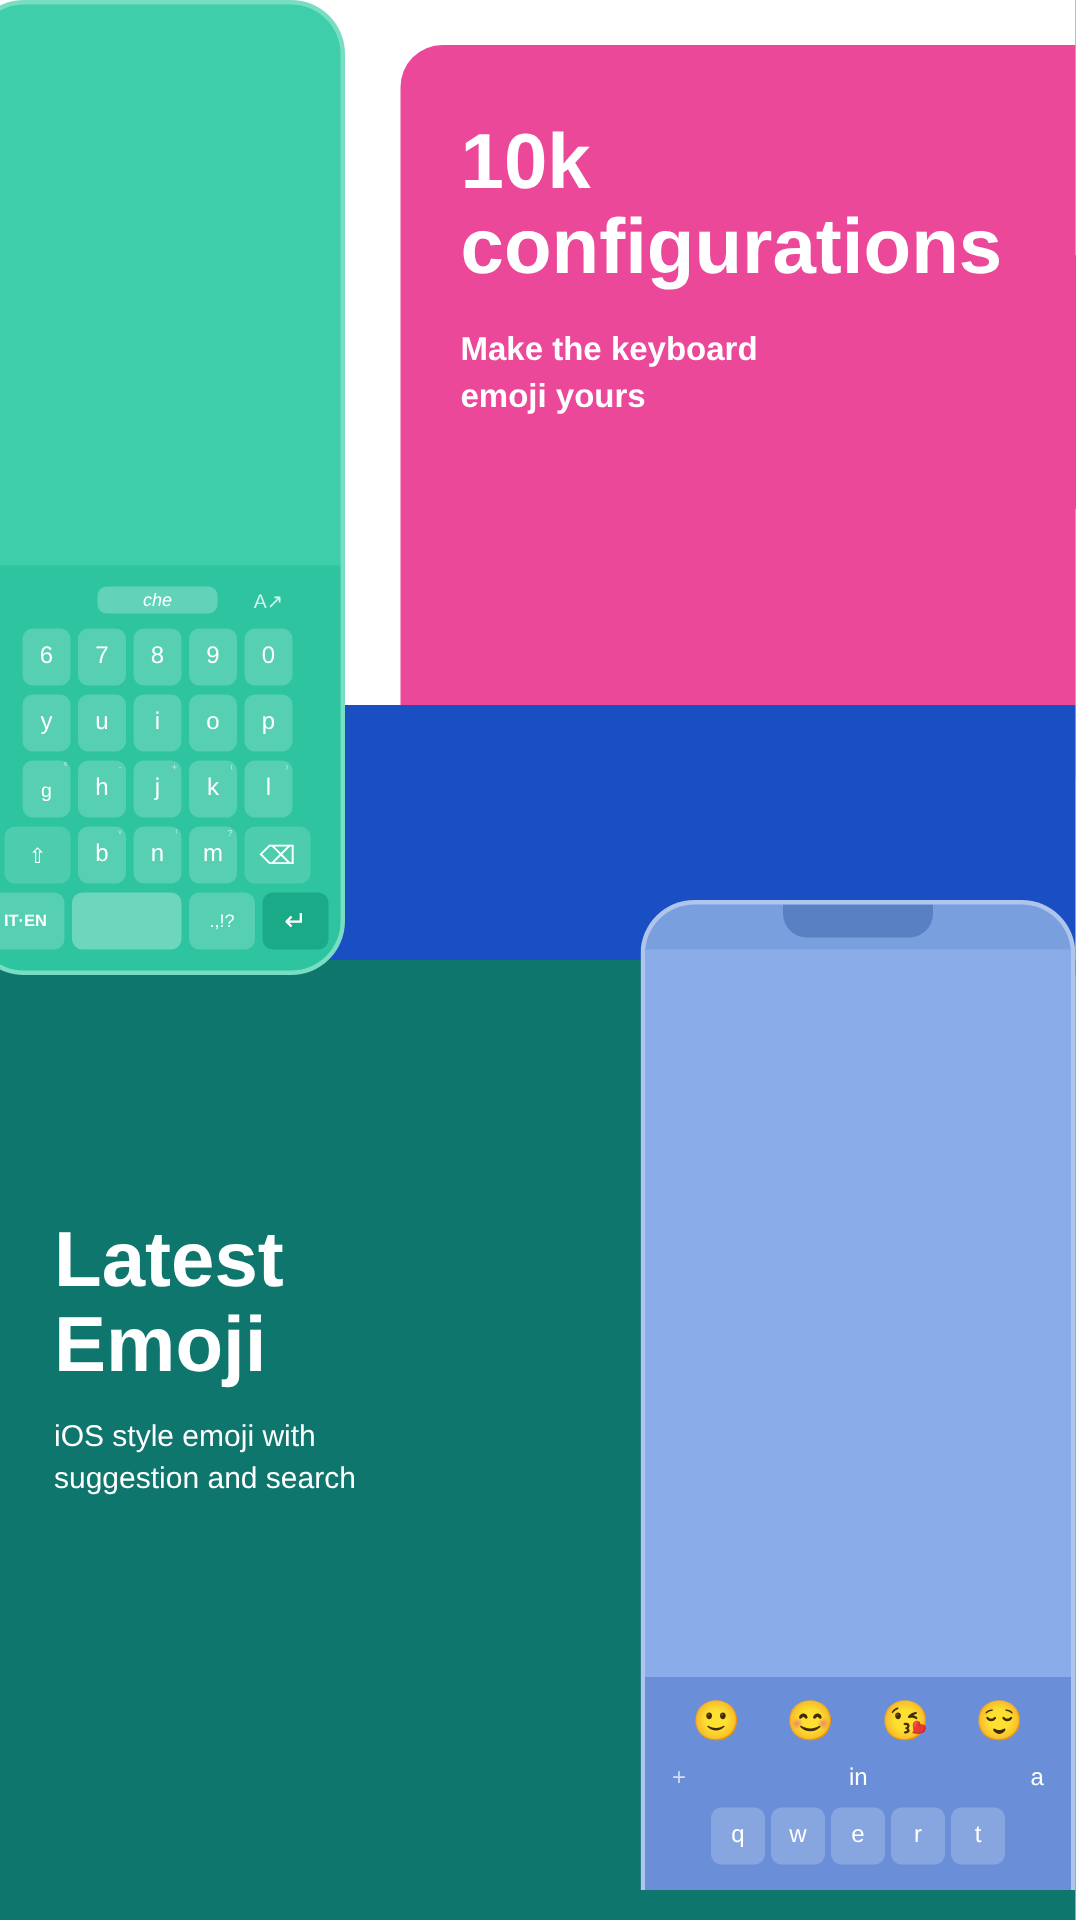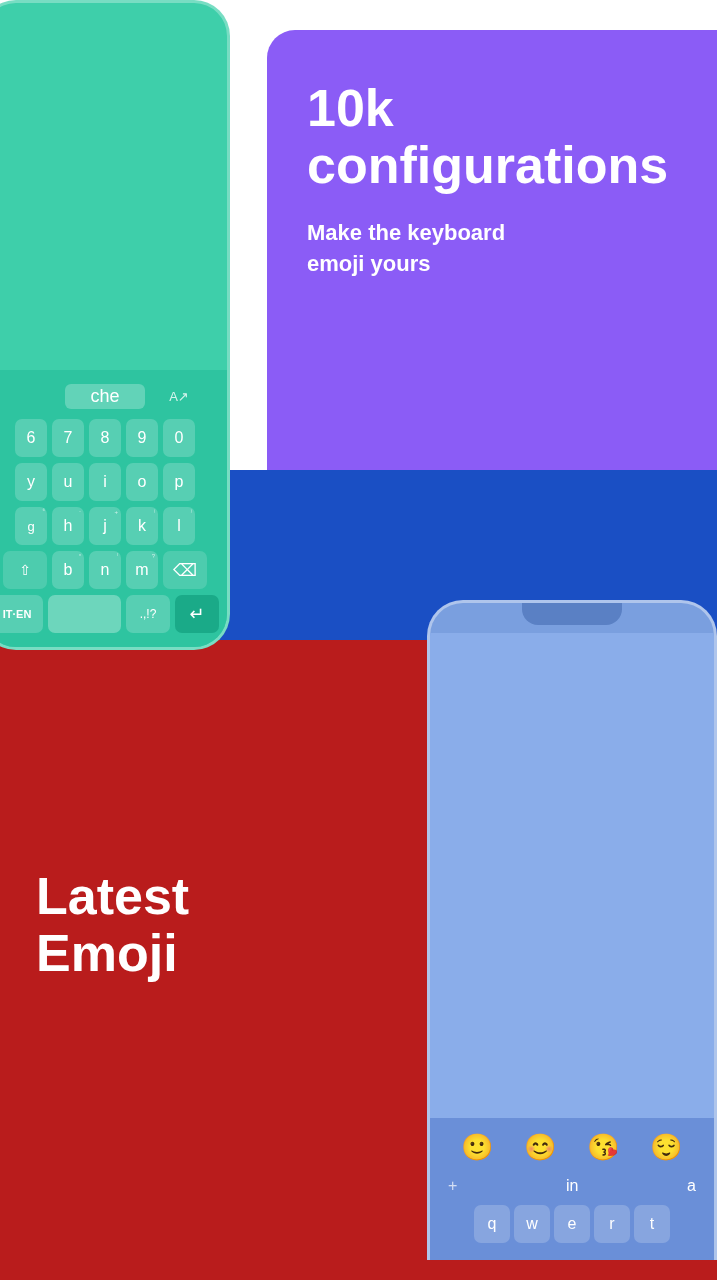--- a/index.html
+++ b/index.html
@@ -20,21 +20,21 @@
       background: #ffffff;
     }
 
     
     .top-blue-card {
       position: absolute;
       top: 30px;
       right: 0;
       width: 450px;
       height: 490px;
-      background: #8b5cf6;
+      background: #ec4899;
       border-radius: 28px 0 0 28px;
       padding: 50px 40px;
     }
 
     .top-blue-card .headline {
       font-size: 52px;
       font-weight: 800;
       color: #ffffff;
       line-height: 1.1;
       margin-bottom: 24px;
@@ -183,21 +183,21 @@
       justify-content: center;
     }
 
     
     .bottom-blue-card {
       position: absolute;
       bottom: 0;
       left: 0;
       right: 0;
       height: 640px;
-      background: #b91c1c;
+      background: #0f766e;
       z-index: 1;
     }
 
     .bottom-blue-card .text-content {
       position: absolute;
       bottom: 280px;
       left: 36px;
       width: 320px;
     }
 
@@ -333,30 +333,34 @@
   </div>
 
   <div class="blue-overlap-top"></div>
 
   <div class="bottom-blue-card">
     <div class="text-content">
       <div class="headline">
         <span style="white-space: pre-line;">Latest
 Emoji</span>
       </div>
+      <div class="subtext">
+        <span style="white-space: pre-line;">iOS style emoji with
+suggestion and search</span>
+      </div>
     </div>
   </div>
 
   <div class="green-keyboard-container">
     <div class="phone-frame-green">
       <div class="keyboard-area">
 
         <div class="suggestion-bar">
           <span style="flex:1; text-align:center; font-size:13px; opacity:0.8;"></span>
-          <span class="suggestion-word active" style="font-size:18px; font-weight:500;">che</span>
+          <span class="suggestion-word active" style="font-size:12px; font-weight:500;font-style:italic;">che</span>
           <span style="flex:1; text-align:center; font-size:13px; opacity:0.8;">A↗</span>
         </div>
 
         <div class="key-row">
           <div class="key">6<span class="sub-char"></span></div>
           <div class="key">7</div>
           <div class="key">8</div>
           <div class="key">9</div>
           <div class="key">0</div>
         </div>

